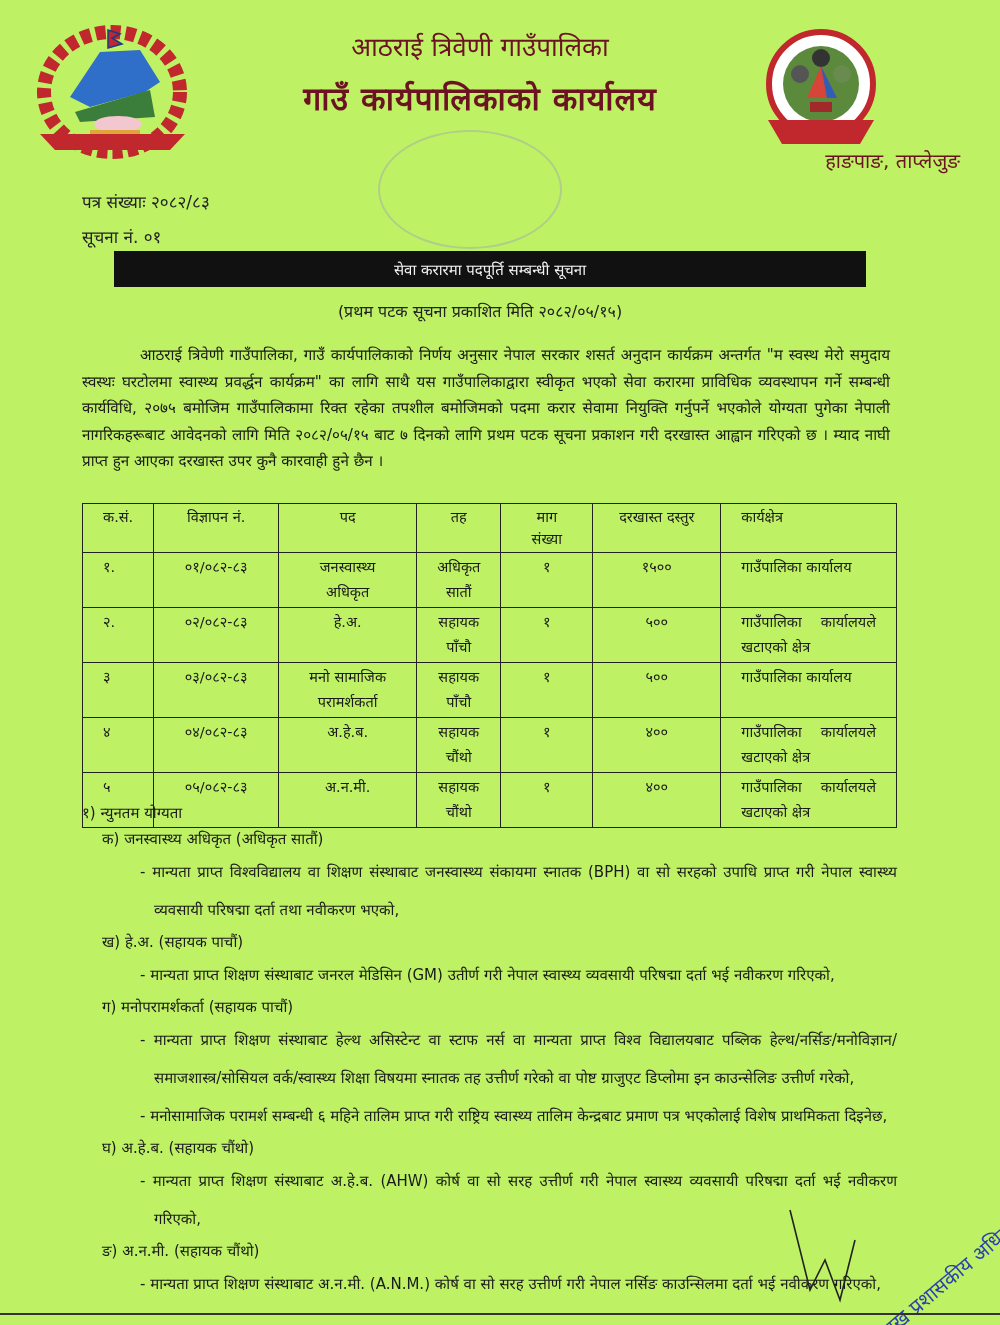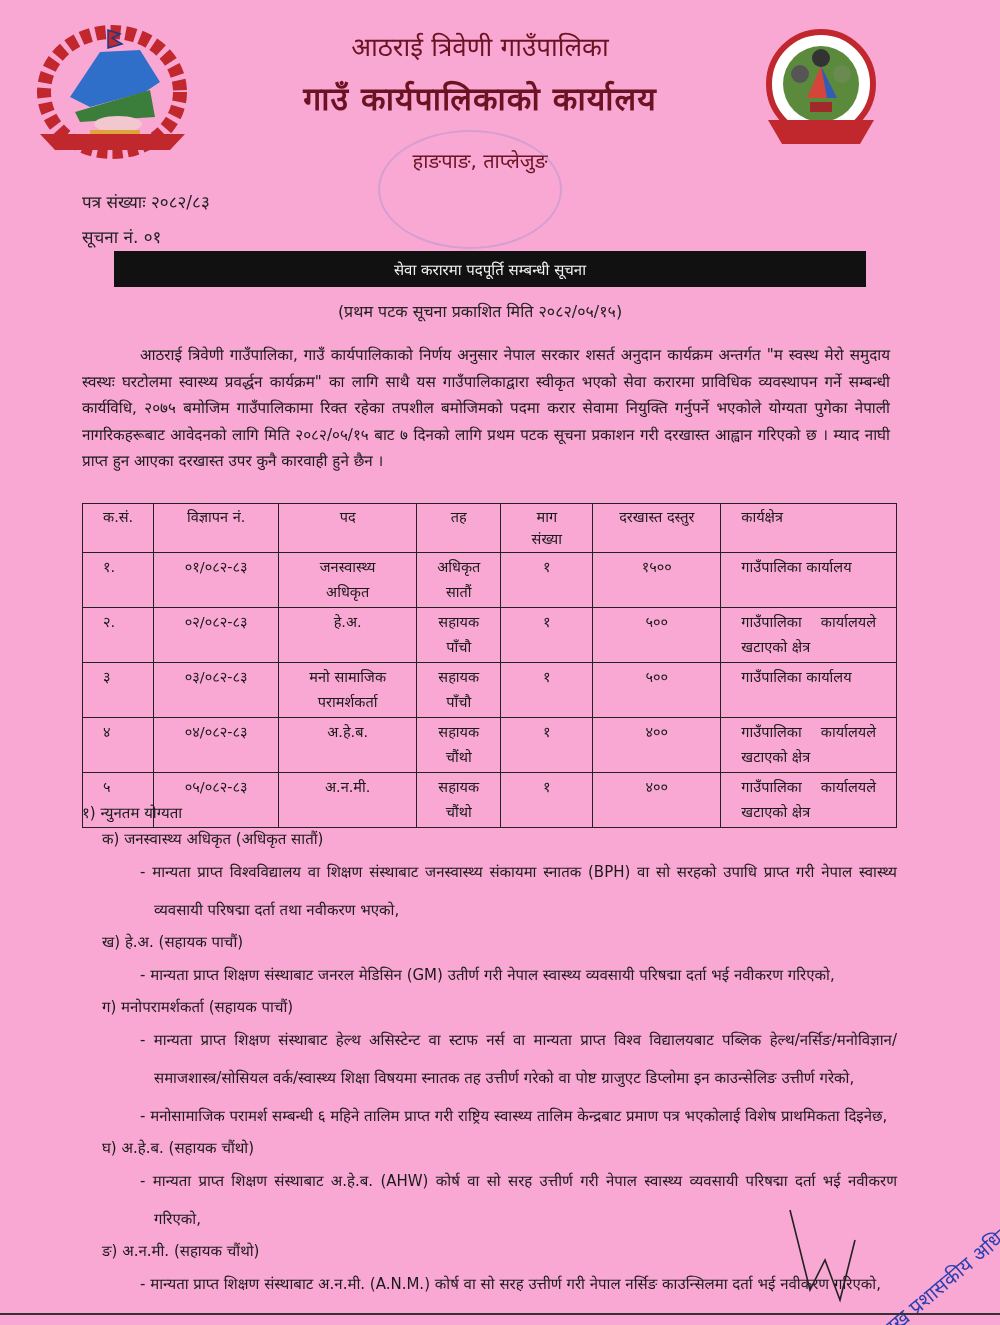--- a/index.html
+++ b/index.html
@@ -1,23 +1,23 @@
 <!DOCTYPE html>
 <html><head>
 <meta charset="utf-8">
 <style>
   html,body{margin:0;padding:0;background:#fff;}
   body{width:1000px;height:1325px;position:relative;overflow:hidden;font-family:"DejaVu Sans",sans-serif;color:#1a1a1a;}
-  .page{position:absolute;left:0;top:0;width:1000px;height:1325px;background:#f9a8d4;}
+  .page{position:absolute;left:0;top:0;width:1000px;height:1325px;background:#bef264;}
   .logo{position:absolute;}
   .logo-left{left:30px;top:22px;width:165px;height:140px;}
   .logo-right{left:762px;top:28px;width:118px;height:122px;}
   .hdr-line1{position:absolute;left:0;width:960px;top:28px;text-align:center;font-size:26px;color:#6b1322;}
   .hdr-line2{position:absolute;left:0;width:960px;top:76px;text-align:center;font-size:32px;color:#6b1322;font-weight:bold;letter-spacing:1px;}
-  .hdr-line3{position:absolute;left:0;width:960px;top:147px;text-align:center;font-size:20px;color:#6b1322;}
+  .hdr-line3{position:absolute;left:0;width:960px;top:147px;text-align:right;font-size:20px;color:#6b1322;}
   .stamp{position:absolute;left:378px;top:130px;width:180px;height:115px;border-radius:50%;border:2px solid rgba(150,140,200,0.35);}
   .meta{position:absolute;left:82px;font-size:17px;color:#222;}
   .meta1{top:190px;} .meta2{top:225px;}
   .banner{position:absolute;left:114px;top:251px;width:752px;height:36px;background:#111;color:#f2f2f2;font-size:15px;display:flex;align-items:center;justify-content:center;}
   .sub{position:absolute;left:0;width:960px;top:300px;text-align:center;font-size:16px;color:#222;}
   .para{position:absolute;left:82px;width:808px;top:342px;font-size:15.2px;line-height:26.5px;text-align:justify;text-indent:58px;color:#1a1a1a;}
   table.posts{position:absolute;left:82px;top:503px;width:815px;border-collapse:collapse;font-size:14.5px;}
   table.posts th,table.posts td{border:1.5px solid #222;padding:2px 20px;vertical-align:top;line-height:25px;}
   table.posts th{font-weight:normal;text-align:center;height:22px;line-height:22px;}
   table.posts th.last{text-align:left;}

